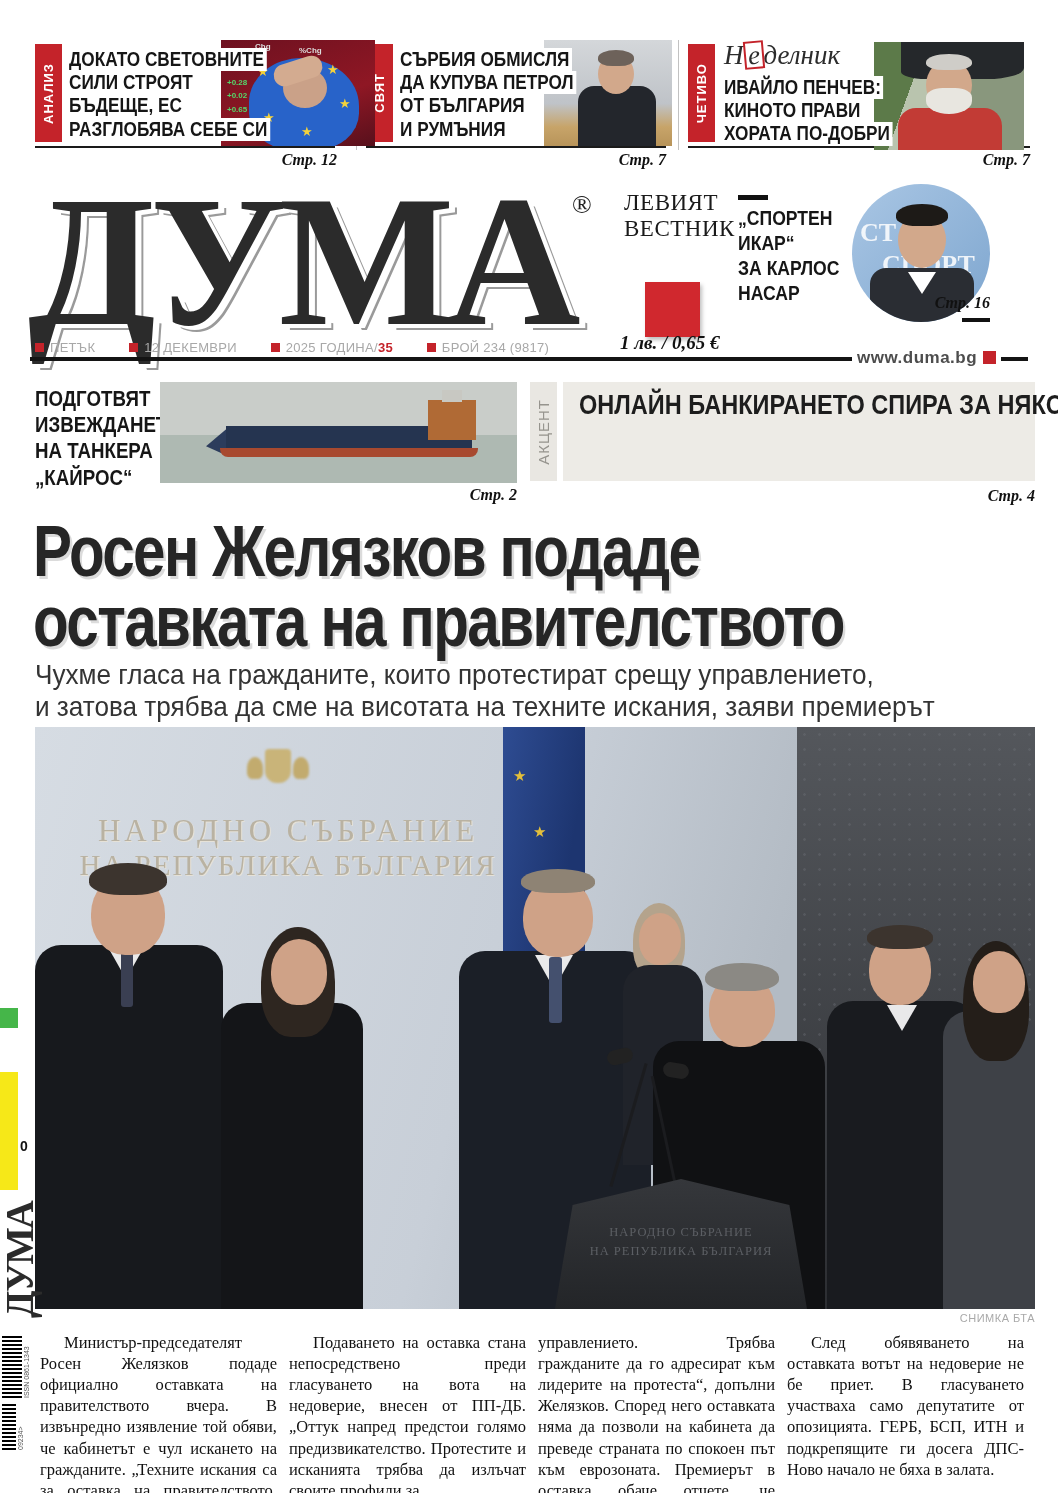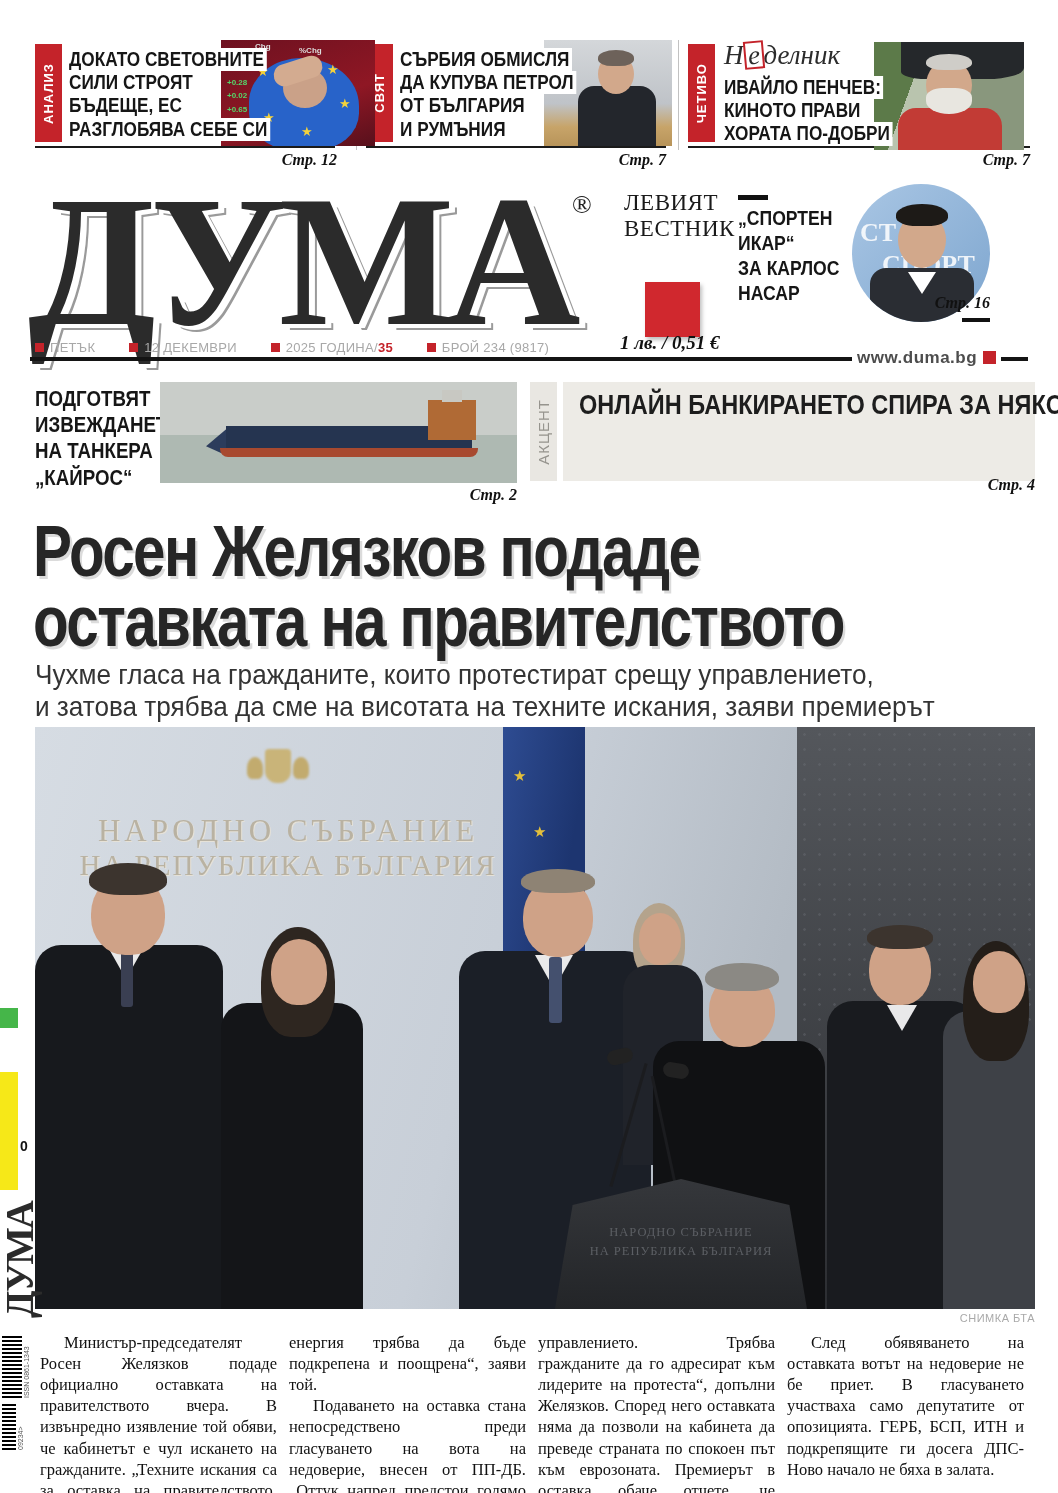--- a/index.html
+++ b/index.html
@@ -257,21 +257,21 @@
     <div class="suit-sil" style="left:18px;top:84px;width:104px;height:56px;background:#2a2d33;"></div>
     <div class="person abs" style="left:0;top:0;">
       <div class="shirt" style="left:56px;top:88px;width:28px;height:22px;position:absolute;background:#fff;clip-path:polygon(0 0,100% 0,50% 100%);"></div>
       <div class="skin-head" style="left:46px;top:28px;width:48px;height:56px;"></div>
       <div class="hair" style="left:44px;top:20px;width:52px;height:22px;background:#1d1a17;"></div>
     </div>
   </div>
   <div class="pref" style="left:890px;top:294px;width:100px;">Стр. 16</div>
   <div class="dash" style="left:962px;top:318px;width:28px;height:4px;"></div>
 
-  <div class="price">1 лв. / 0,51 €</div>
+  <div class="price">1 лв. / 0,65 €</div>
 
   <div class="dateline">
     <span class="item"><span class="sq"></span><span>ПЕТЪК</span></span>
     <span class="item"><span class="sq"></span><span>12 ДЕКЕМВРИ</span></span>
     <span class="item"><span class="sq"></span><span>2025 ГОДИНА/</span><span class="hi">35</span></span>
     <span class="item"><span class="sq"></span><span>БРОЙ 234 (9817)</span></span>
   </div>
 
   <div class="thick-rule"></div>
   <div class="website"><span>www.duma.bg</span><span class="sq"></span></div>
@@ -290,21 +290,21 @@
     <div class="sstr2"></div>
   </div>
   <div class="pref" style="left:380px;top:486px;width:137px;">Стр. 2</div>
 
   <div class="akc-strip">
     <span>АКЦЕНТ</span>
   </div>
   <div class="akc-box">
     <div class="akc-head">ОНЛАЙН БАНКИРАНЕТО СПИРА ЗА НЯКОЛКО ДНИ</div>
   </div>
-  <div class="pref" style="left:900px;top:476px;width:135px;">Стр. 4</div>
+  <div class="pref" style="left:900px;top:487px;width:135px;">Стр. 4</div>
 
   <div class="main-h" style="top:514px;">Росен Желязков подаде</div>
   <div class="main-h" style="top:584px;">оставката на правителството</div>
   <div class="sub-h" style="top:658px;">Чухме гласа на гражданите, които протестират срещу управлението,</div>
   <div class="sub-h" style="top:690px;">и затова трябва да сме на висотата на техните искания, заяви премиерът</div>
 
   <div class="photo">
     <div class="ph-dark"></div>
     <div class="ph-flag">
       <span class="star" style="left:30px;top:96px;">★</span>
@@ -371,21 +371,20 @@
         <div>НА РЕПУБЛИКА БЪЛГАРИЯ</div>
       </div>
     </div>
   </div>
   <div class="credit">СНИМКА БТА</div>
 
   <div class="col" style="left:40px;">
     <p class="ind">Министър-председателят Росен Желязков подаде официално оставката на правителството вчера. В извънредно изявление той обяви, че кабинетът е чул искането на гражданите. „Техните искания са за оставка на правителството. Затова трябва да сме на висотата на техните искания. Тази гражданска</p>
   </div>
   <div class="col" style="left:289px;">
-    <p>енергия трябва да бъде подкрепена и поощрена“, заяви той.</p>
     <p class="ind">Подаването на оставка стана непосредствено преди гласуването на вота на недоверие, внесен от ПП-ДБ. „Оттук напред предстои голямо предизвикателство. Протестите и исканията трябва да излъчат своите профили за</p>
   </div>
   <div class="col" style="left:538px;">
     <p>управлението. Трябва гражданите да го адресират към лидерите на протеста“, допълни Желязков. Според него оставката няма да позволи на кабинета да преведе страната по спокоен път към еврозоната. Премиерът в оставка обаче отчете, че правителството е успяло да постигне ръст на доходите и да предло-</p>
   </div>
   <div class="col" style="left:787px;">
     <p class="ind">След обявяването на оставката вотът на недоверие не бе приет. В гласуването участваха само депутатите от опозицията. ГЕРБ, БСП, ИТН и подкрепящите ги досега ДПС-Ново начало не бяха в залата.</p>
 
   </div>
 

